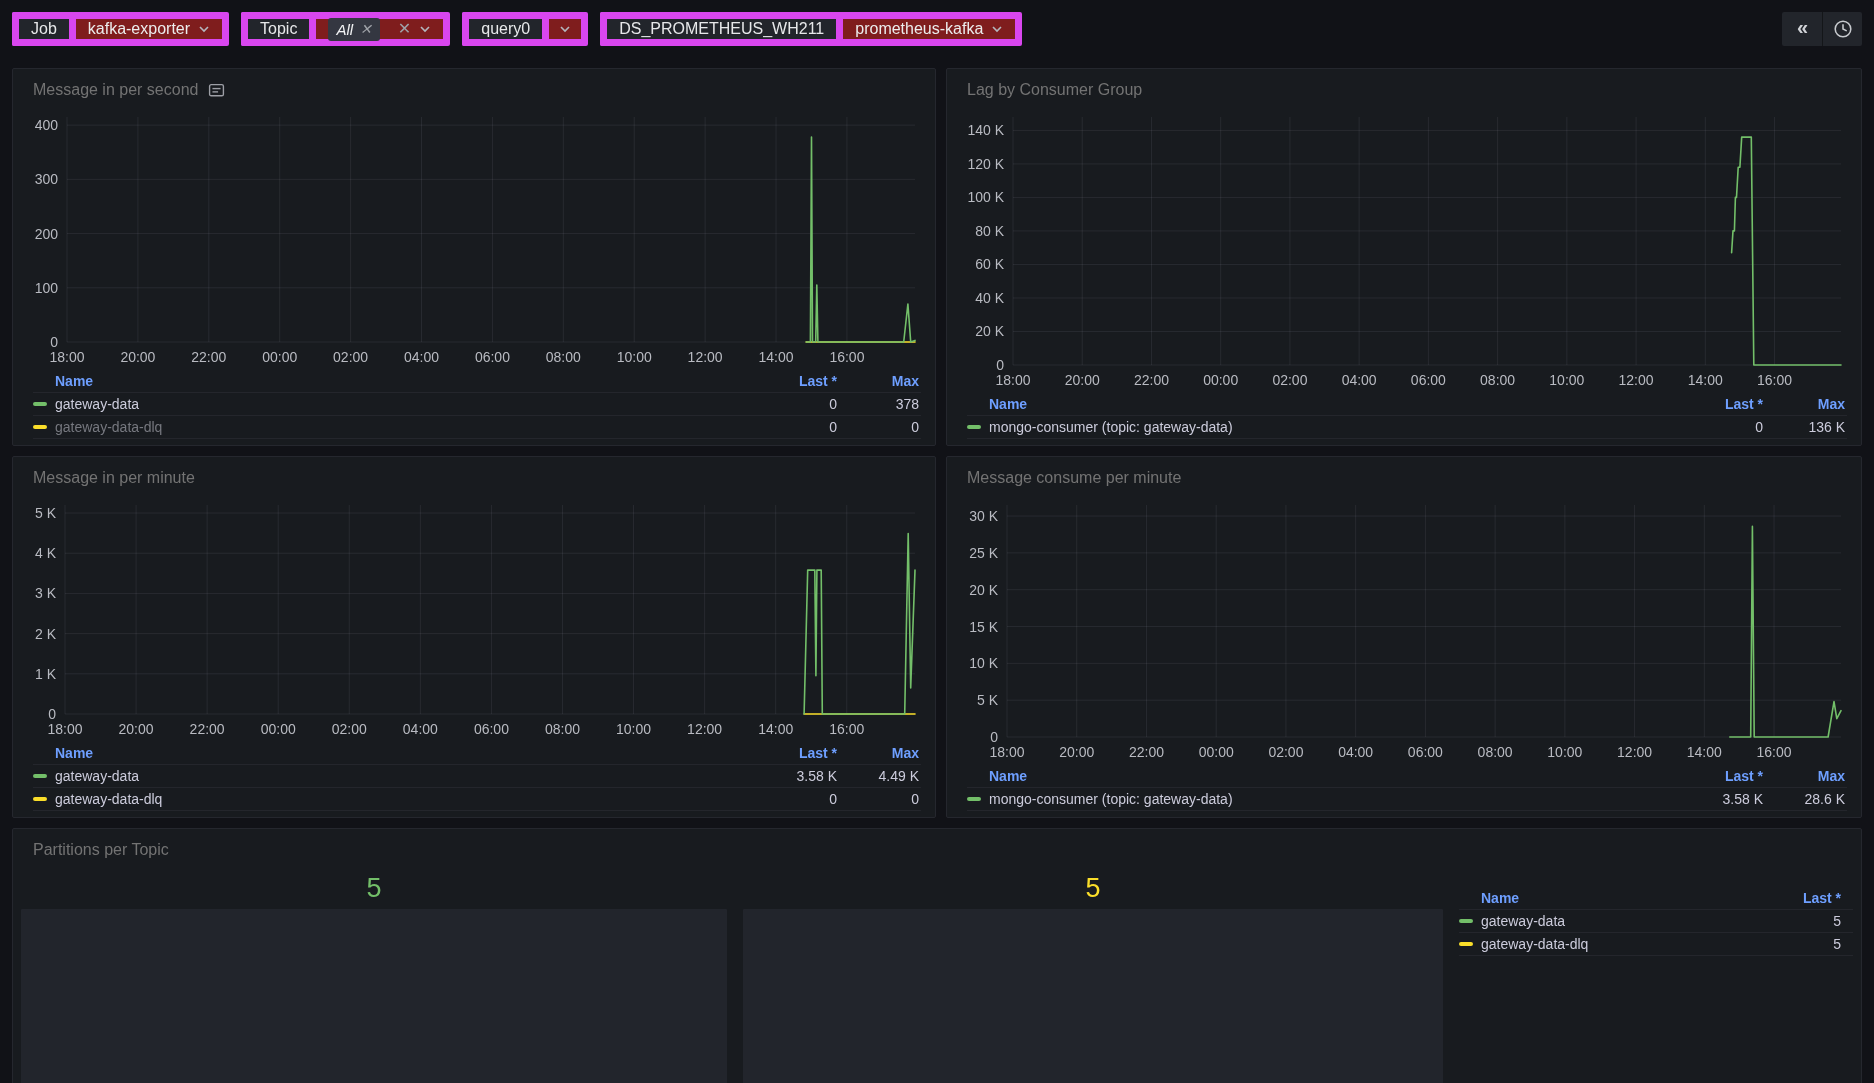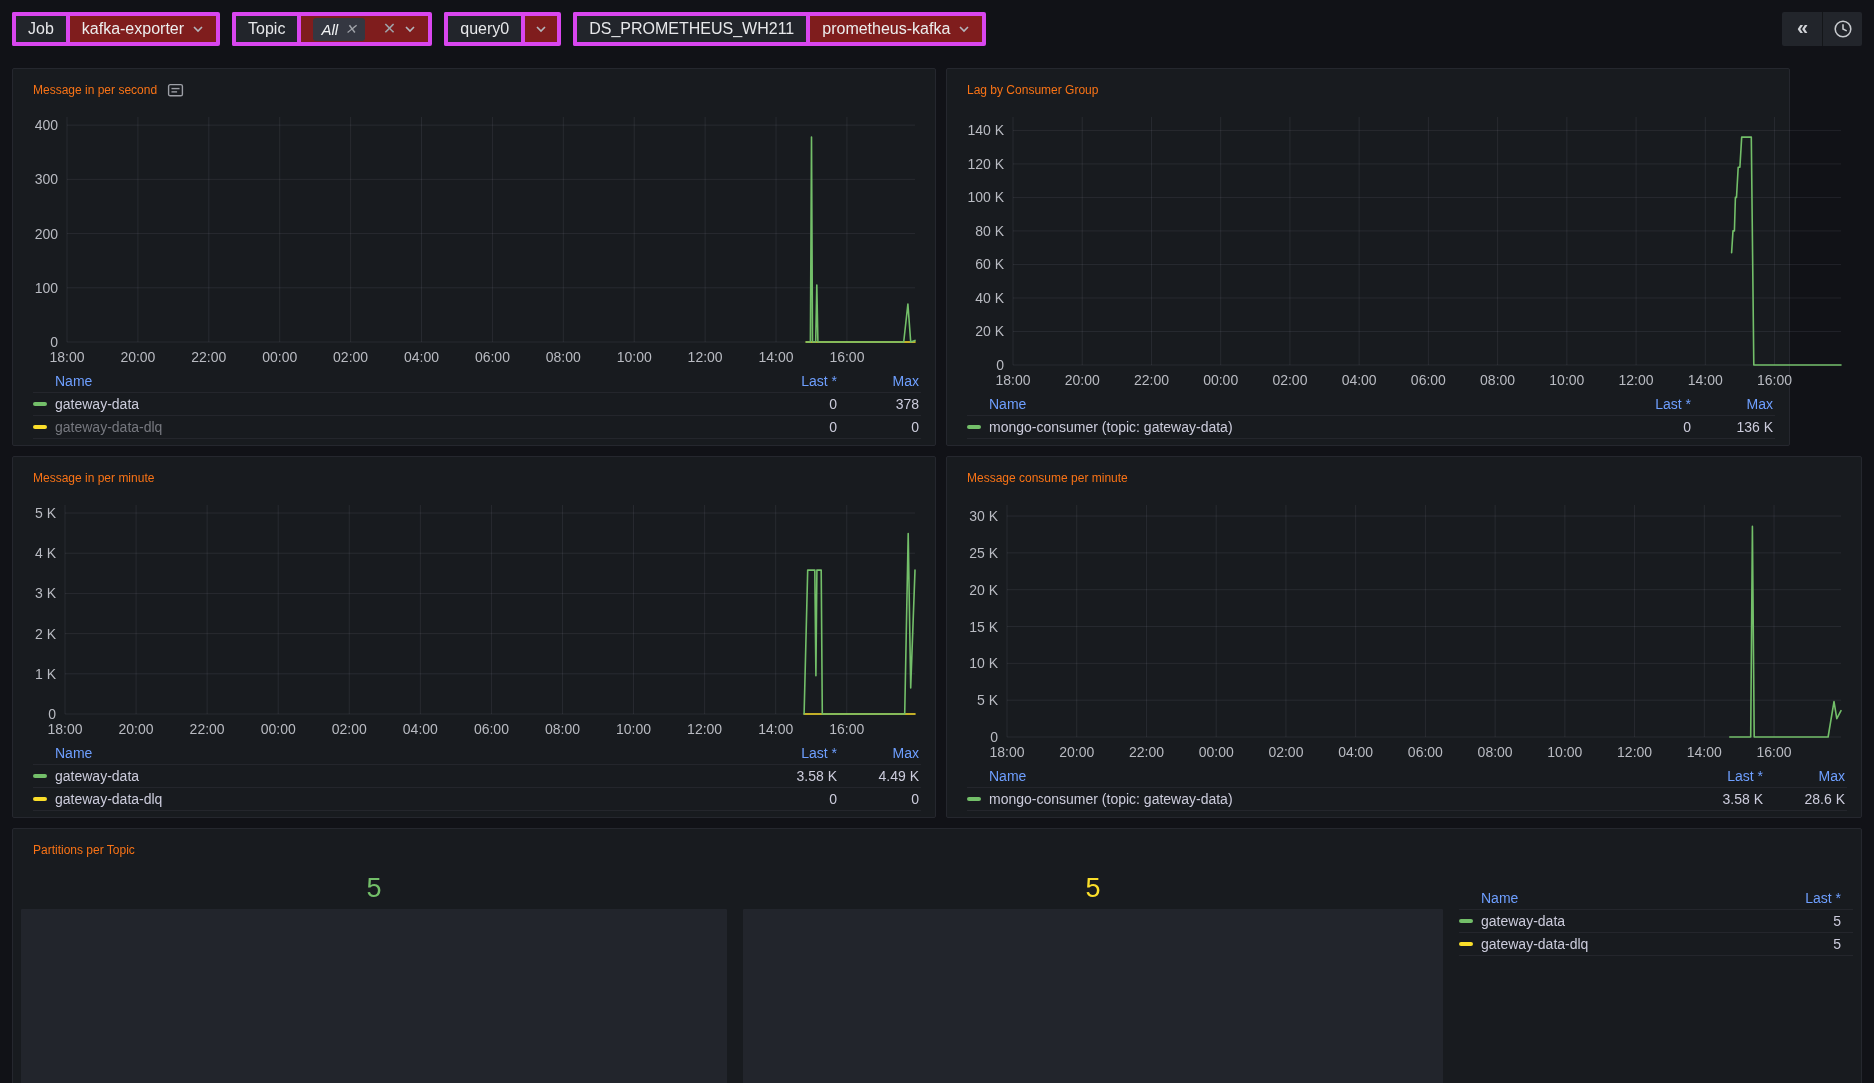--- a/index.html
+++ b/index.html
@@ -12,21 +12,21 @@
   }
   
   .topbar {
     position:absolute; left:0; top:0; right:0; height:58px;
     display:flex; align-items:center; padding:0 12px;
   }
   .pills { display:flex; gap:12px; align-items:center; }
   .pill { display:flex; height:34px; border-radius:2px; }
   .pill > div {
     display:flex; align-items:center; gap:8px;
-    border:4px solid #d946ef; padding:0 12px; font-size:16px;
+    border:7px solid #d946ef; padding:0 12px; font-size:16px;
   }
   .pill-label {
     background:#22252b; color:#e7e8ea; font-weight:500;
     border-radius:2px 0 0 2px; border-right:none !important;
   }
   .pill-value {
     background:#7f1d1d; color:#eceded;
     border-radius:0 2px 2px 0;
   }
   .pill-value.only-chev { padding:0 10px; }
@@ -47,32 +47,32 @@
   
   .panel {
     position:absolute; background:#181b1f;
     border:1px solid #25272e; border-radius:2px;
     display:flex; flex-direction:column;
   }
   .panel-header {
     height:36px; display:flex; align-items:center; gap:10px;
     padding:6px 16px 0 20px; flex:0 0 auto;
   }
-  .panel-title { font-size:12px; font-weight:500; color:#f97316; cursor:pointer; }
+  .panel-title { font-size:16px; font-weight:500; color:#737373; cursor:pointer; }
   .chart-wrap { flex:1 1 auto; margin:2px 10px 0 8px; position:relative; }
   .chart-wrap svg { display:block; }
   
   .legend { flex:0 0 auto; margin:0 14px 6px 20px; font-size:14px; }
   .legend-row {
     display:grid; grid-template-columns:1fr 92px 82px;
     align-items:center; height:23px;
     border-bottom:1px solid #24262c; padding-right:2px;
   }
   .legend-row.two-col { grid-template-columns:1fr 92px; }
-  .legend-head span { color:#6e9fff; font-weight:400; cursor:pointer; }
+  .legend-head span { color:#6e9fff; font-weight:700; cursor:pointer; }
   .lg-name { display:flex; align-items:center; gap:8px; color:#ccccdc; cursor:pointer; }
   .lg-last, .lg-max { text-align:right; color:#ccccdc; }
   .swatch { display:inline-block; width:14px; height:4px; border-radius:2px; flex:0 0 auto; }
   .legend-head .lg-name { padding-left:22px; }
   .dimmed > span:last-child { color:#76787f; }
   
   .bars-content { flex:1 1 auto; display:flex; padding:2px 8px 0 8px; gap:16px; }
   .bar-col { display:flex; flex-direction:column; }
   .bar-col.b0 { width:706px; }
   .bar-col.b1 { width:700px; }
@@ -214,21 +214,21 @@
       <span class="lg-name dimmed">
         <i class="swatch" style="background: rgb(250, 222, 42);"></i>
         <span>gateway-data-dlq</span>
       </span>
       <span class="lg-last">0</span>
       <span class="lg-max">0</span>
     </div>
   </div>
 </section>
 
-<section class="panel" style="left:946px;top:68px;width:844px;height:378px;">
+<section class="panel" style="left:946px;top:68px;width:916px;height:378px;">
   <div class="panel-header">
     <span class="panel-title">Lag by Consumer Group</span>
   </div>
   <div class="chart-wrap">
       <svg width="896" height="286" viewBox="0 0 896 286">
         <line x1="58" x2="886" y1="258" y2="258" stroke="rgba(204,204,220,0.09)" stroke-width="1"></line>
         <text x="49" y="263" fill="#b9bbc2" font-size="14" text-anchor="end" font-family="&quot;Liberation Sans&quot;, sans-serif">0</text>
         <line x1="58" x2="886" y1="224.4864864864865" y2="224.4864864864865" stroke="rgba(204,204,220,0.09)" stroke-width="1"></line>
         <text x="49" y="229.4864864864865" fill="#b9bbc2" font-size="14" text-anchor="end" font-family="&quot;Liberation Sans&quot;, sans-serif">20 K</text>
         <line x1="58" x2="886" y1="190.97297297297297" y2="190.97297297297297" stroke="rgba(204,204,220,0.09)" stroke-width="1"></line>

